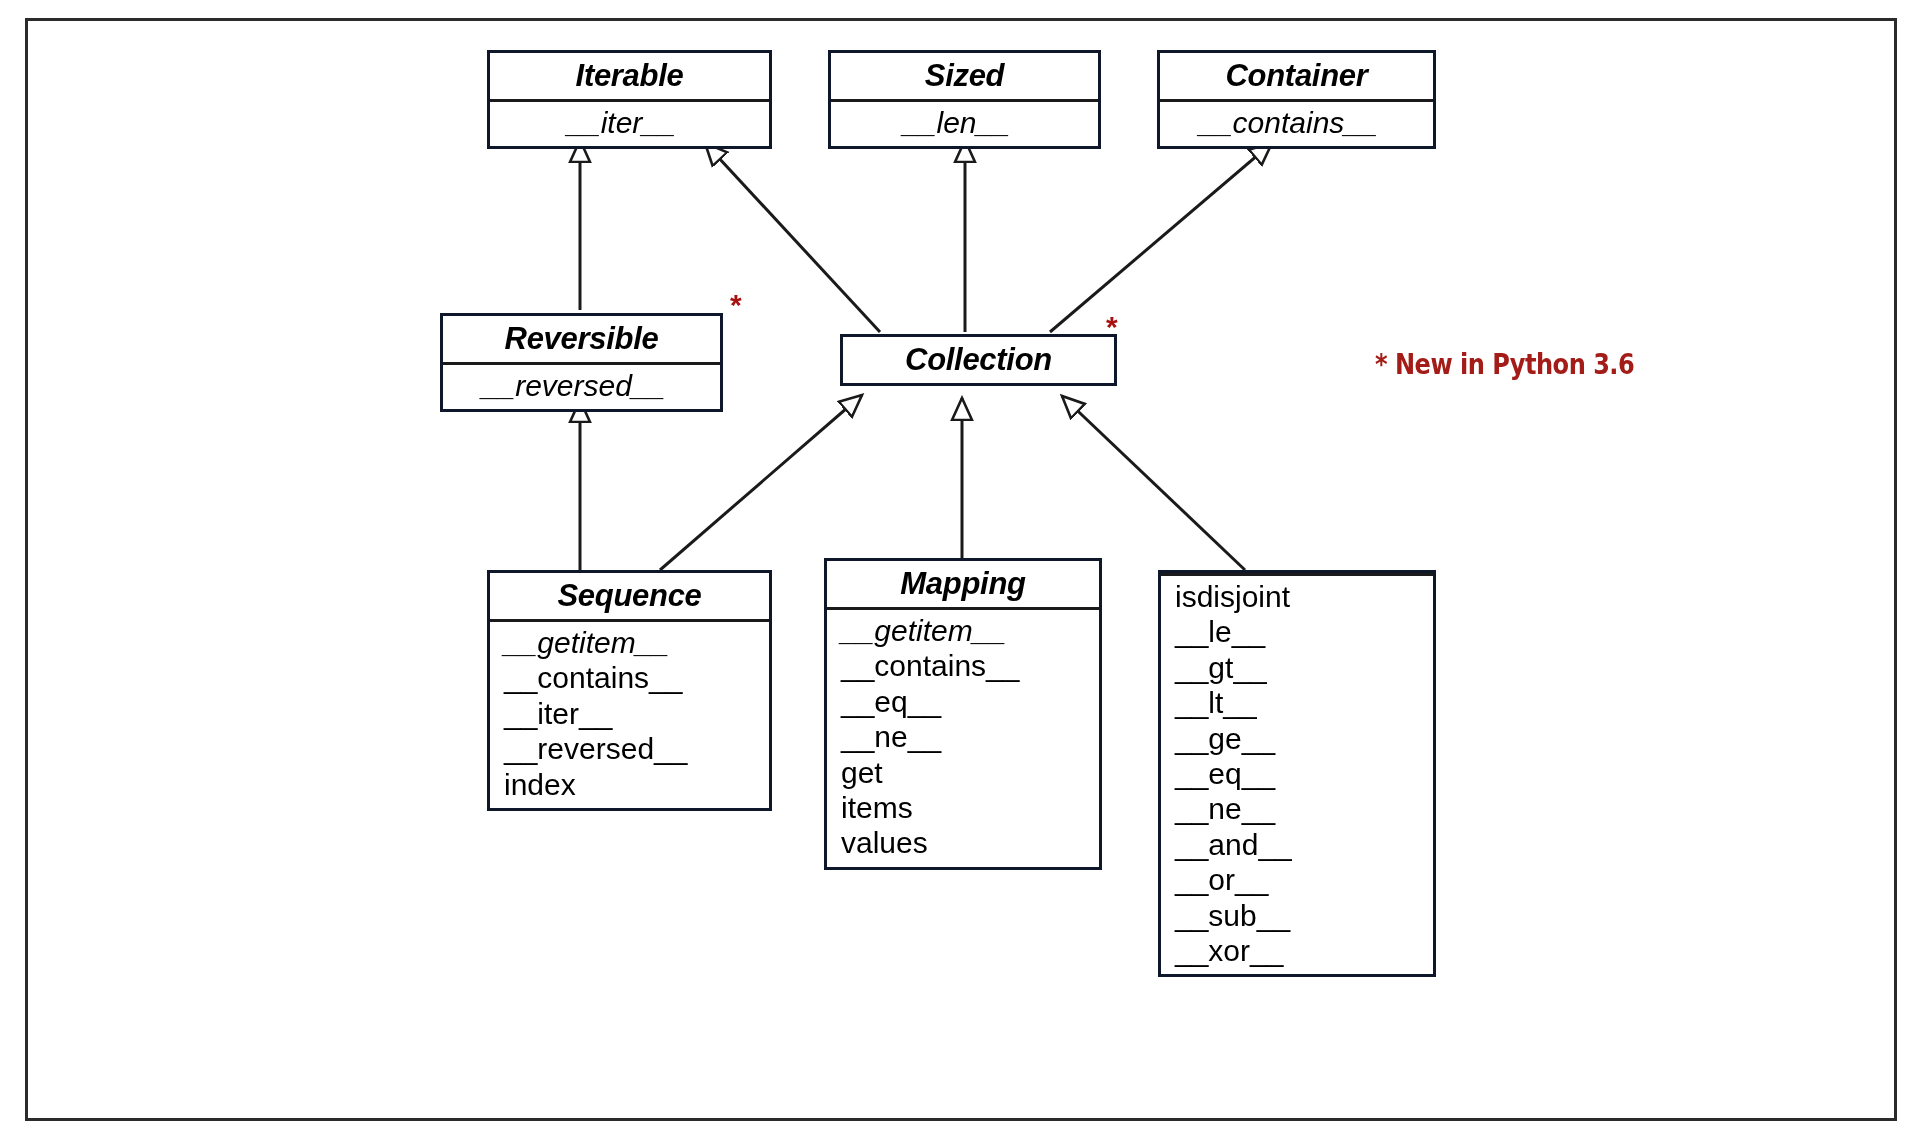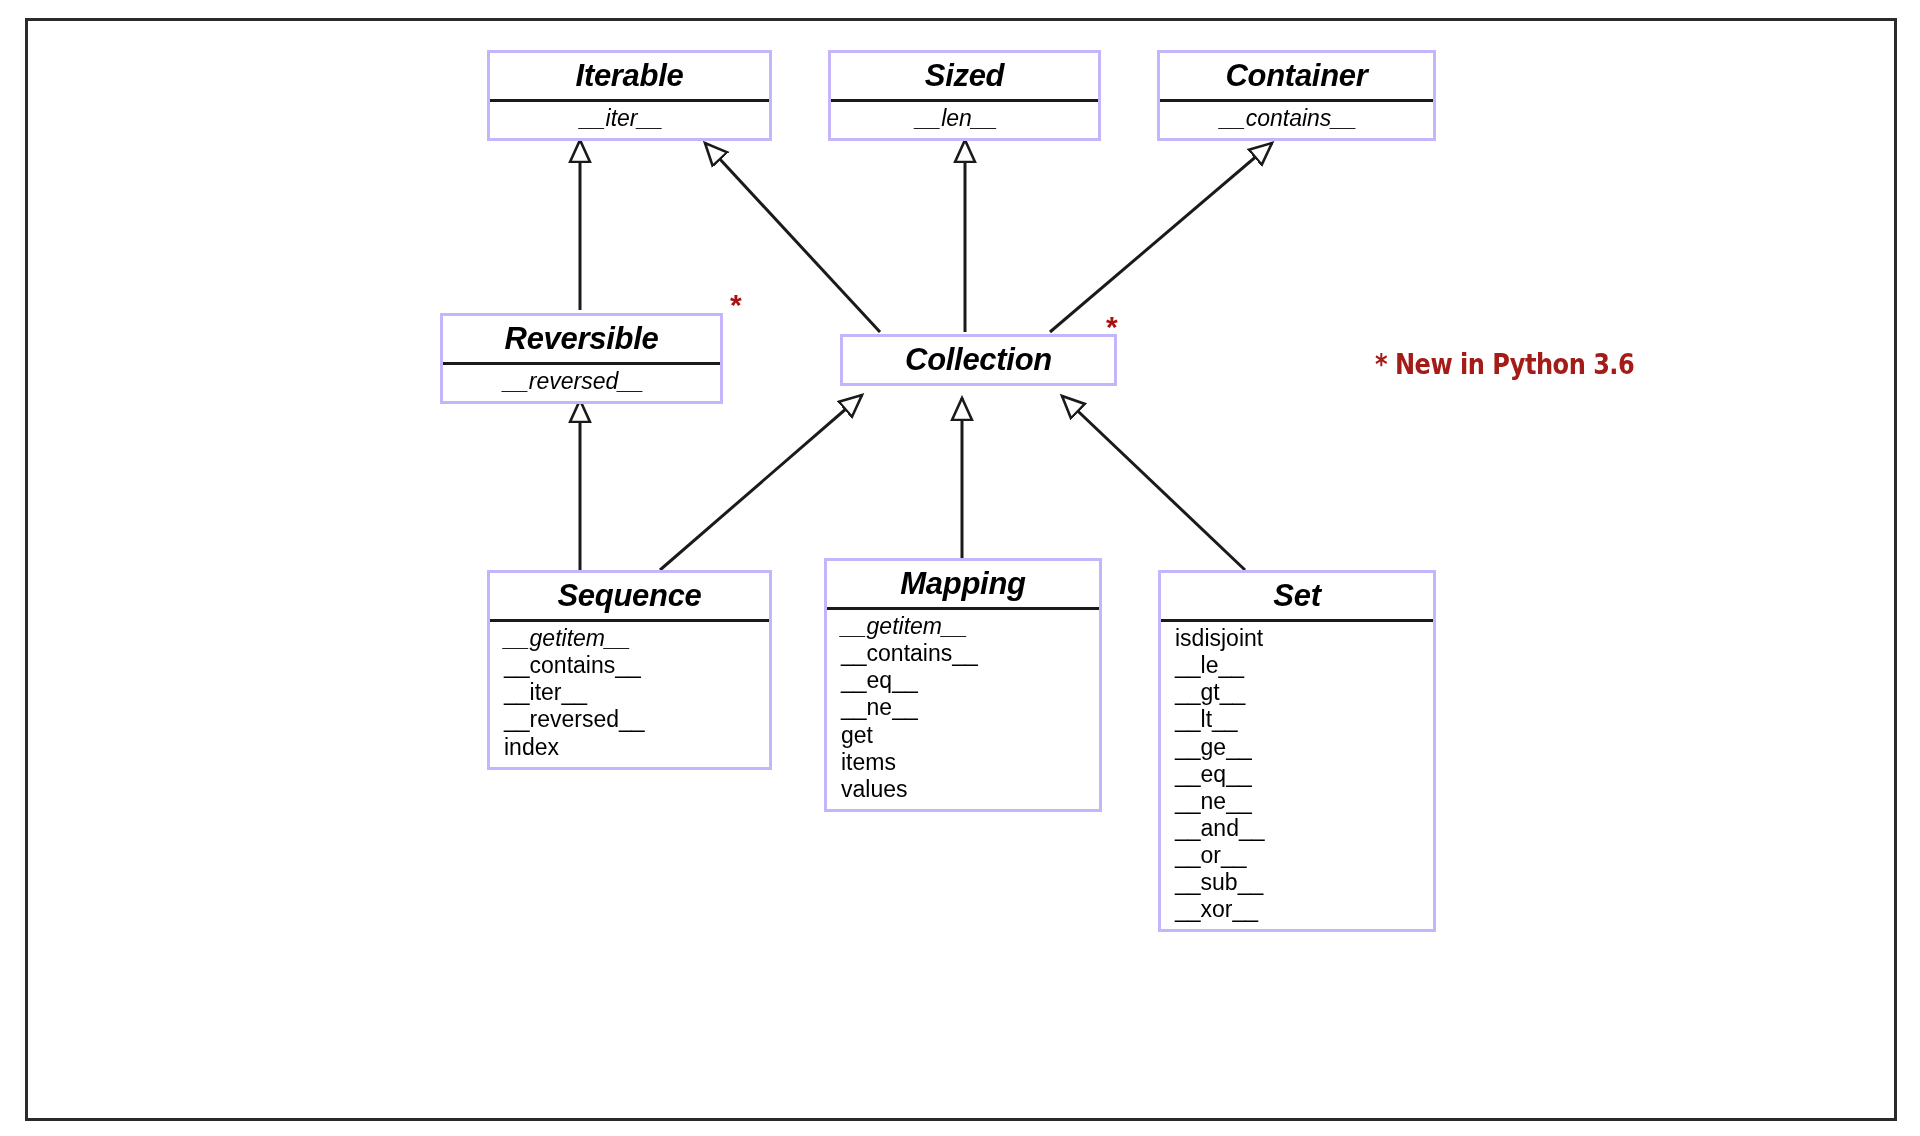--- a/index.html
+++ b/index.html
@@ -28,21 +28,21 @@
   #edges {
     position: absolute;
     left: 0; top: 0;
     width: 1920px;
     height: 1136px;
     pointer-events: none;
   }
   .uml-box {
     position: absolute;
     background: #ffffff;
-    border: 3px solid #c4b5fd;
+    border: 3px solid #0f172a;
     box-sizing: border-box;
     z-index: 5;
   }
   .uml-title {
     text-align: center;
     font-weight: bold;
     font-style: italic;
     font-size: 31px;
     line-height: 1.0;
     color: #000000;
@@ -50,21 +50,21 @@
     letter-spacing: -0.3px;
     white-space: nowrap;
   }
   .uml-divider {
     border-top: 3px solid #1a1a1a;
   }
   .uml-members {
     padding: 3px 0 6px 0;
   }
   .member {
-    font-size: 23px;
+    font-size: 30px;
     line-height: 1.18;
     color: #000000;
     white-space: nowrap;
     padding: 0 16px 0 14px;
   }
   .member.center {
     text-align: center;
     padding-left: 0;
   }
   .member.abstract {
@@ -200,21 +200,20 @@
       <div class="member">__contains__</div>
       <div class="member">__eq__</div>
       <div class="member">__ne__</div>
       <div class="member">get</div>
       <div class="member">items</div>
       <div class="member">values</div>
     </div>
   </div>
 
   <div class="uml-box" style="left:1158px; top:570px; width:278px;">
-    <div class="uml-title">Set</div>
     <div class="uml-divider"></div>
     <div class="uml-members">
       <div class="member">isdisjoint</div>
       <div class="member">__le__</div>
       <div class="member">__gt__</div>
       <div class="member">__lt__</div>
       <div class="member">__ge__</div>
       <div class="member">__eq__</div>
       <div class="member">__ne__</div>
       <div class="member">__and__</div>

